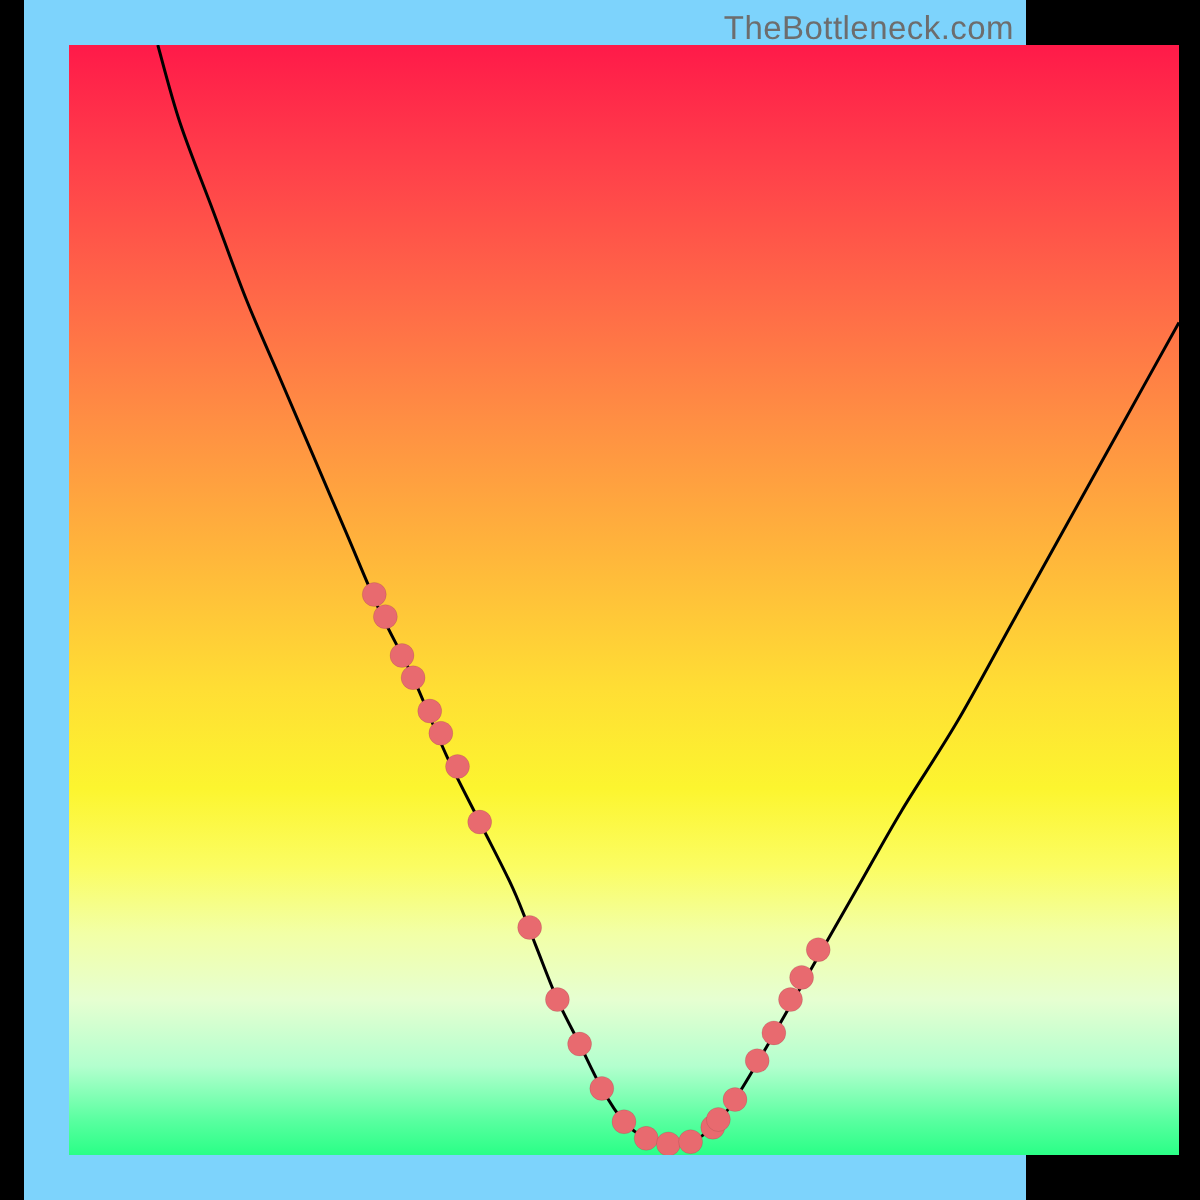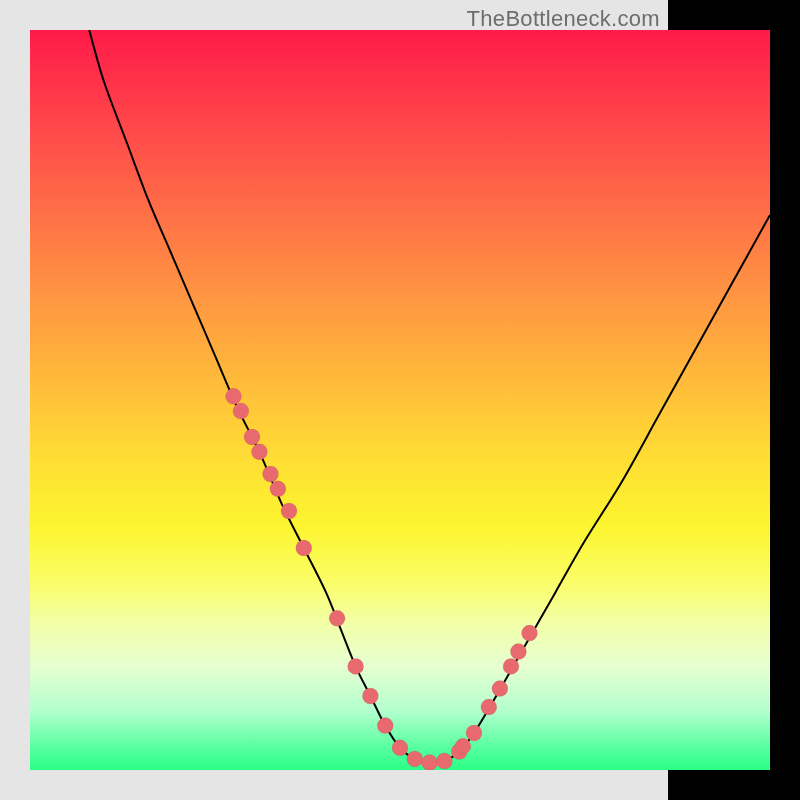--- a/index.html
+++ b/index.html
@@ -1,17 +1,17 @@
 <!DOCTYPE html>
 <html><head>
 <meta charset="utf-8">
 <style>
   * { margin: 0; padding: 0; box-sizing: border-box; }
   html, body { width: 800px; height: 800px; overflow: hidden; background: #000; }
-  .wrapper { position: relative; width: 668px; height: 800px; background: #e5e5e5; }
+  .wrapper { position: relative; width: 668px; height: 800px; background: #7dd3fc; margin-left: 16px; }
   .plot-area {
     position: absolute;
     left: 30px; top: 30px;
     width: 740px; height: 740px;
     background: linear-gradient(to bottom,
       #ff1a49 0%,
       #ff3d4a 10%,
       #ff6648 22%,
       #ff8f43 34%,
       #ffb63b 46%,

